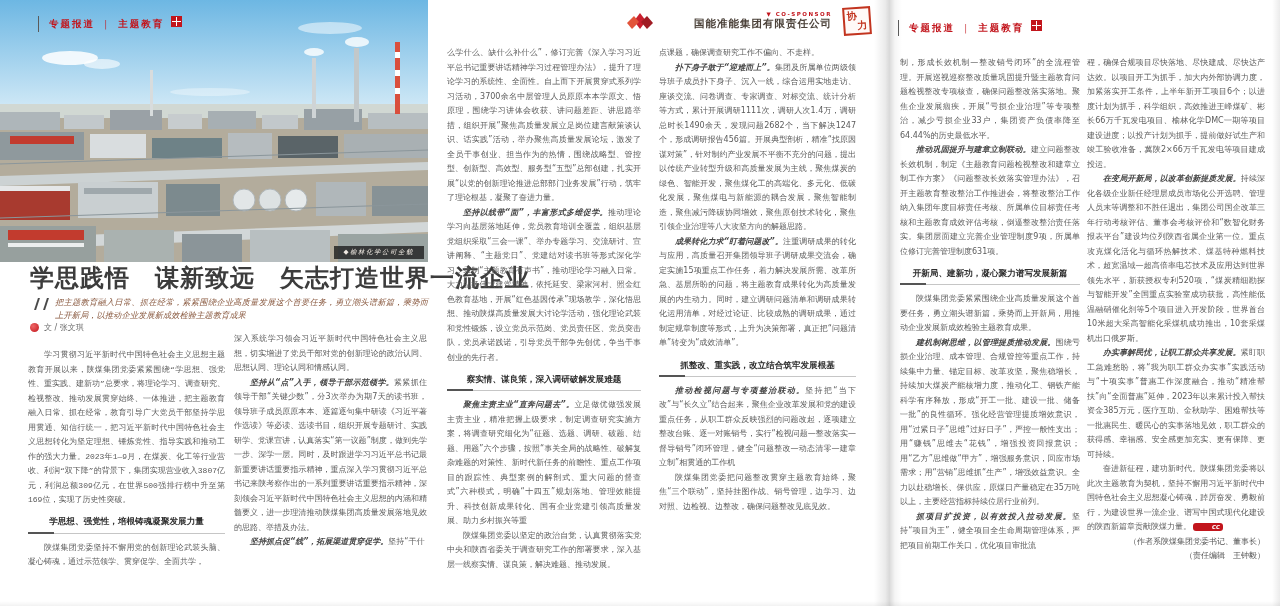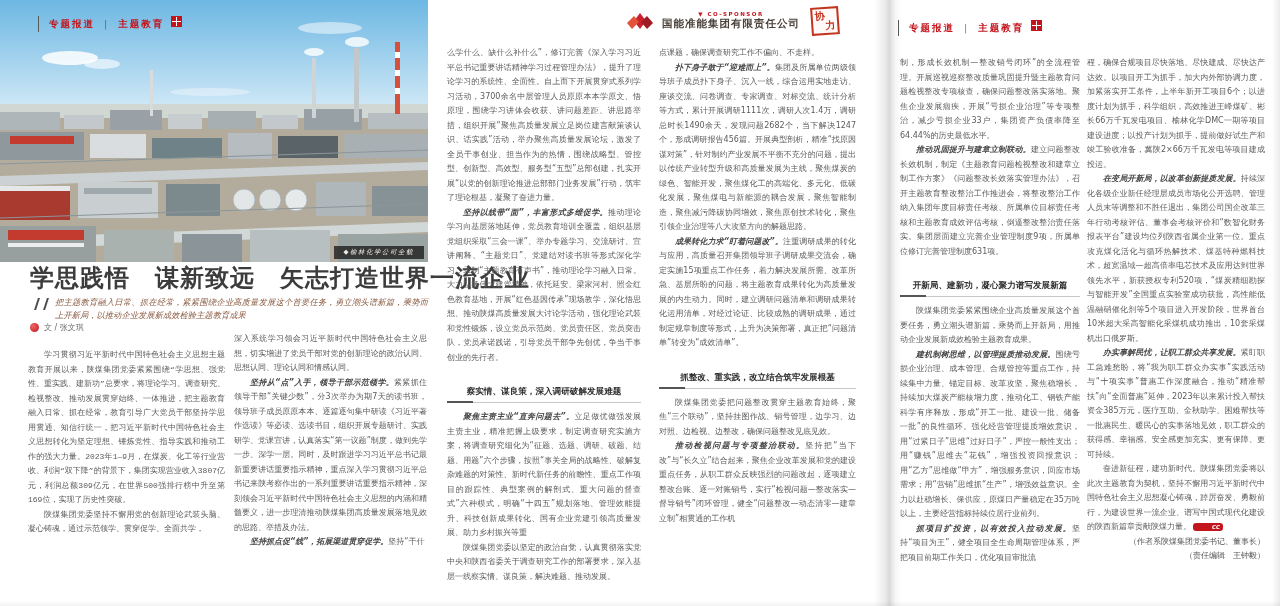--- a/index.html
+++ b/index.html
@@ -18,21 +18,21 @@
   .kicker::before{content:"";width:1px;height:16px;background:#5a5a5a;margin-right:6px;}
   .kicker .sep{color:#c2151c;font-weight:400;margin:0 2px;}
   .kicker-left{left:38px;top:16px;}
   .kicker-right{left:898px;top:20px;}
   .seal{display:inline-block;width:11px;height:11px;background:#c2151c;margin-left:3px;margin-top:-6px;
     background-image:linear-gradient(#fff,#fff),linear-gradient(#fff,#fff);
     background-size:1px 9px,9px 1px;background-position:center,center;background-repeat:no-repeat;}
 
   .center-header{position:absolute;left:625px;top:7px;display:flex;align-items:center;gap:7px;z-index:5;}
   .center-header .logo{width:30px;height:22px;}
-  .center-header .txt{display:flex;flex-direction:column;align-items:center;}
+  .center-header .txt{display:flex;flex-direction:column;align-items:flex-end;margin-left:32px;}
   .co-sponsor{font-size:5.5px;color:#c2151c;letter-spacing:1.5px;font-weight:700;}
   .company{font-size:10.5px;color:#4a4038;font-weight:700;letter-spacing:1px;}
   .stamp{width:24px;height:24px;border:2px solid #c2341f;color:#c2341f;position:relative;
     transform:rotate(-4deg);margin-left:4px;background:rgba(255,240,236,.4);}
   .stamp .c1{position:absolute;left:2px;top:0px;font-size:10px;font-weight:700;}
   .stamp .c2{position:absolute;right:2px;bottom:0px;font-size:10px;font-weight:700;}
 
   
   .title{position:absolute;left:30px;top:262px;width:400px;margin:0;font-size:24px;font-weight:700;
     color:#3c3c3c;letter-spacing:1px;white-space:nowrap;}
@@ -44,21 +44,21 @@
     font-size:8px;color:#6a6a6a;}
   .byline-icon{width:9px;height:9px;border-radius:50%;background:radial-gradient(circle at 35% 35%,#e66,#c2151c);}
 
   
   .col{position:absolute;overflow:hidden;font-size:8px;line-height:14.5px;color:#5b5b5b;
     text-align:justify;}
   .col p{margin:0;}
   .indent{text-indent:2em;}
   .lead{font-weight:700;font-style:italic;color:#474747;}
   .subhead{display:block;text-align:center;font-size:8.6px;font-weight:700;color:#2e2e2e;
-    margin:20px 0 7px;padding-bottom:5px;border-bottom:1px solid #c6c6c6;position:relative;line-height:12px;}
+    margin:8px 0 7px;padding-bottom:5px;border-bottom:1px solid #c6c6c6;position:relative;line-height:12px;}
   .subhead::after{content:"";position:absolute;left:0;bottom:-1px;width:26px;height:2px;background:#555;}
 
   .p12c1{left:28px;top:348px;width:197px;height:228px;font-family:Liberation Mono, monospace;}
   .p12c2{left:234px;top:332px;width:193px;height:228px;}
   .p13c1{left:447px;top:46px;width:194px;height:536px;}
   .p13c2{left:659px;top:46px;width:197px;height:536px;}
   .p14c1{left:900px;top:56px;width:180px;height:524px;}
   .p14c2{left:1087px;top:56px;width:178px;height:524px;}
 
   .attr{ text-align:right;color:#555;margin-top:4px;}
@@ -187,20 +187,21 @@
     <span class="qmark"></span>
     <p>把主题教育融入日常、抓在经常，紧紧围绕企业高质量发展这个首要任务，勇立潮头谱新篇，乘势而上开新局，以推动企业发展新成效检验主题教育成果</p>
   </div>
   <div class="byline">
     <span class="byline-icon"></span>
     <span>文 / 张文琪</span>
   </div>
 
   <div class="col p12c1">
     <p class="indent">学习贯彻习近平新时代中国特色社会主义思想主题教育开展以来，陕煤集团党委紧紧围绕“学思想、强党性、重实践、建新功”总要求，将理论学习、调查研究、检视整改、推动发展贯穿始终、一体推进，把主题教育融入日常、抓在经常，教育引导广大党员干部坚持学思用贯通、知信行统一，把习近平新时代中国特色社会主义思想转化为坚定理想、锤炼党性、指导实践和推动工作的强大力量。2023年1—9月，在煤炭、化工等行业营收、利润“双下降”的背景下，集团实现营业收入3807亿元，利润总额309亿元，在世界500强排行榜中升至第169位，实现了历史性突破。</p>
+    <h3 class="subhead">学思想、强党性，培根铸魂凝聚发展力量</h3>
     <p class="indent">陕煤集团党委坚持不懈用党的创新理论武装头脑、凝心铸魂，通过示范领学、贯穿促学、全面共学，</p>
   </div>
   <div class="col p12c2">
     <p>深入系统学习领会习近平新时代中国特色社会主义思想，切实增进了党员干部对党的创新理论的政治认同、思想认同、理论认同和情感认同。</p>
     <p class="indent"><span class="lead">坚持从“点”入手，领导干部示范领学。</span><span>紧紧抓住领导干部“关键少数”，分3次举办为期7天的读书班，领导班子成员原原本本、逐篇逐句集中研读《习近平著作选读》等必读、选读书目，组织开展专题研讨、实践研学、党课宣讲，认真落实“第一议题”制度，做到先学一步、深学一层。同时，及时跟进学习习近平总书记最新重要讲话重要指示精神，重点深入学习贯彻习近平总书记来陕考察作出的一系列重要讲话重要指示精神，深刻领会习近平新时代中国特色社会主义思想的内涵和精髓要义，进一步理清推动陕煤集团高质量发展落地见效的思路、举措及办法。</span></p>
     <p class="indent"><span class="lead">坚持抓点促“线”，拓展渠道贯穿促学。</span><span>坚持“干什</span></p>
   </div>
 
   <div class="folio folio12">
     <span class="num">12</span>
@@ -214,22 +215,22 @@
     <p class="indent"><span class="lead">坚持以线带“面”，丰富形式多维促学。</span><span>推动理论学习向基层落地延伸，党员教育培训全覆盖，组织基层党组织采取“三会一课”、举办专题学习、交流研讨、宣讲阐释、“主题党日”、党建结对读书班等形式深化学习，录制“主题教育有声书”，推动理论学习融入日常。大力弘扬伟大建党精神，依托延安、梁家河村、照金红色教育基地，开展“红色基因传承”现场教学，深化悟思想、推动陕煤高质量发展大讨论学活动，强化理论武装和党性锻炼，设立党员示范岗、党员责任区、党员突击队，党员承诺践诺，引导党员干部争先创优，争当干事创业的先行者。</span></p>
     <h3 class="subhead">察实情、谋良策，深入调研破解发展难题</h3>
     <p class="indent"><span class="lead">聚焦主责主业“直奔问题去”。</span><span>立足做优做强发展主责主业，精准把握上级要求，制定调查研究实施方案，将调查研究细化为“征题、选题、调研、破题、结题、用题”六个步骤，按照“事关全局的战略性、破解复杂难题的对策性、新时代新任务的前瞻性、重点工作项目的跟踪性、典型案例的解剖式、重大问题的督查式”六种模式，明确“十四五”规划落地、管理效能提升、科技创新成果转化、国有企业党建引领高质量发展、助力乡村振兴等重</span></p>
     <p class="indent">陕煤集团党委以坚定的政治自觉，认真贯彻落实党中央和陕西省委关于调查研究工作的部署要求，深入基层一线察实情、谋良策，解决难题、推动发展。</p>
   </div>
   <div class="col p13c2">
     <p>点课题，确保调查研究工作不偏向、不走样。</p>
     <p class="indent"><span class="lead">扑下身子敢于“迎难而上”。</span><span>集团及所属单位两级领导班子成员扑下身子、沉入一线，综合运用实地走访、座谈交流、问卷调查、专家调查、对标交流、统计分析等方式，累计开展调研1111次，调研人次1.4万，调研总时长1490余天，发现问题2682个，当下解决1247个，形成调研报告456篇。开展典型剖析，精准“找原因谋对策”，针对制约产业发展不平衡不充分的问题，提出以传统产业转型升级和高质量发展为主线，聚焦煤炭的绿色、智能开发，聚焦煤化工的高端化、多元化、低碳化发展，聚焦煤电与新能源的耦合发展，聚焦智能制造，聚焦减污降碳协同增效，聚焦原创技术转化，聚焦引领企业治理等八大攻坚方向的解题思路。</span></p>
     <p class="indent"><span class="lead">成果转化力求“盯着问题改”。</span><span>注重调研成果的转化与应用，高质量召开集团领导班子调研成果交流会，确定实施15项重点工作任务，着力解决发展所需、改革所急、基层所盼的问题，将主题教育成果转化为高质量发展的内生动力。同时，建立调研问题清单和调研成果转化运用清单，对经过论证、比较成熟的调研成果，通过制定规章制度等形式，上升为决策部署，真正把“问题清单”转变为“成效清单”。</span></p>
     <h3 class="subhead">抓整改、重实践，改立结合筑牢发展根基</h3>
+    <p class="indent"><span class="lead">推动检视问题与专项整治联动。</span><span>坚持把“当下改”与“长久立”结合起来，聚焦企业改革发展和党的建设重点任务，从职工群众反映强烈的问题改起，逐项建立整改台账、逐一对账销号，实行“检视问题—整改落实—督导销号”闭环管理，健全“问题整改—动态清零—建章立制”相贯通的工作机</span></p>
     <p class="indent">陕煤集团党委把问题整改贯穿主题教育始终，聚焦“三个联动”，坚持挂图作战、销号管理，边学习、边对照、边检视、边整改，确保问题整改见底见效。</p>
-    <p class="indent"><span class="lead">推动检视问题与专项整治联动。</span><span>坚持把“当下改”与“长久立”结合起来，聚焦企业改革发展和党的建设重点任务，从职工群众反映强烈的问题改起，逐项建立整改台账、逐一对账销号，实行“检视问题—整改落实—督导销号”闭环管理，健全“问题整改—动态清零—建章立制”相贯通的工作机</span></p>
   </div>
 
   <div class="folio folio13">
     <span class="journal">中国煤炭工业</span>
     <span class="issue">2023/11</span>
     <span class="vr"></span>
     <span class="num">13</span>
   </div>
 
   <div class="gutter"></div>

